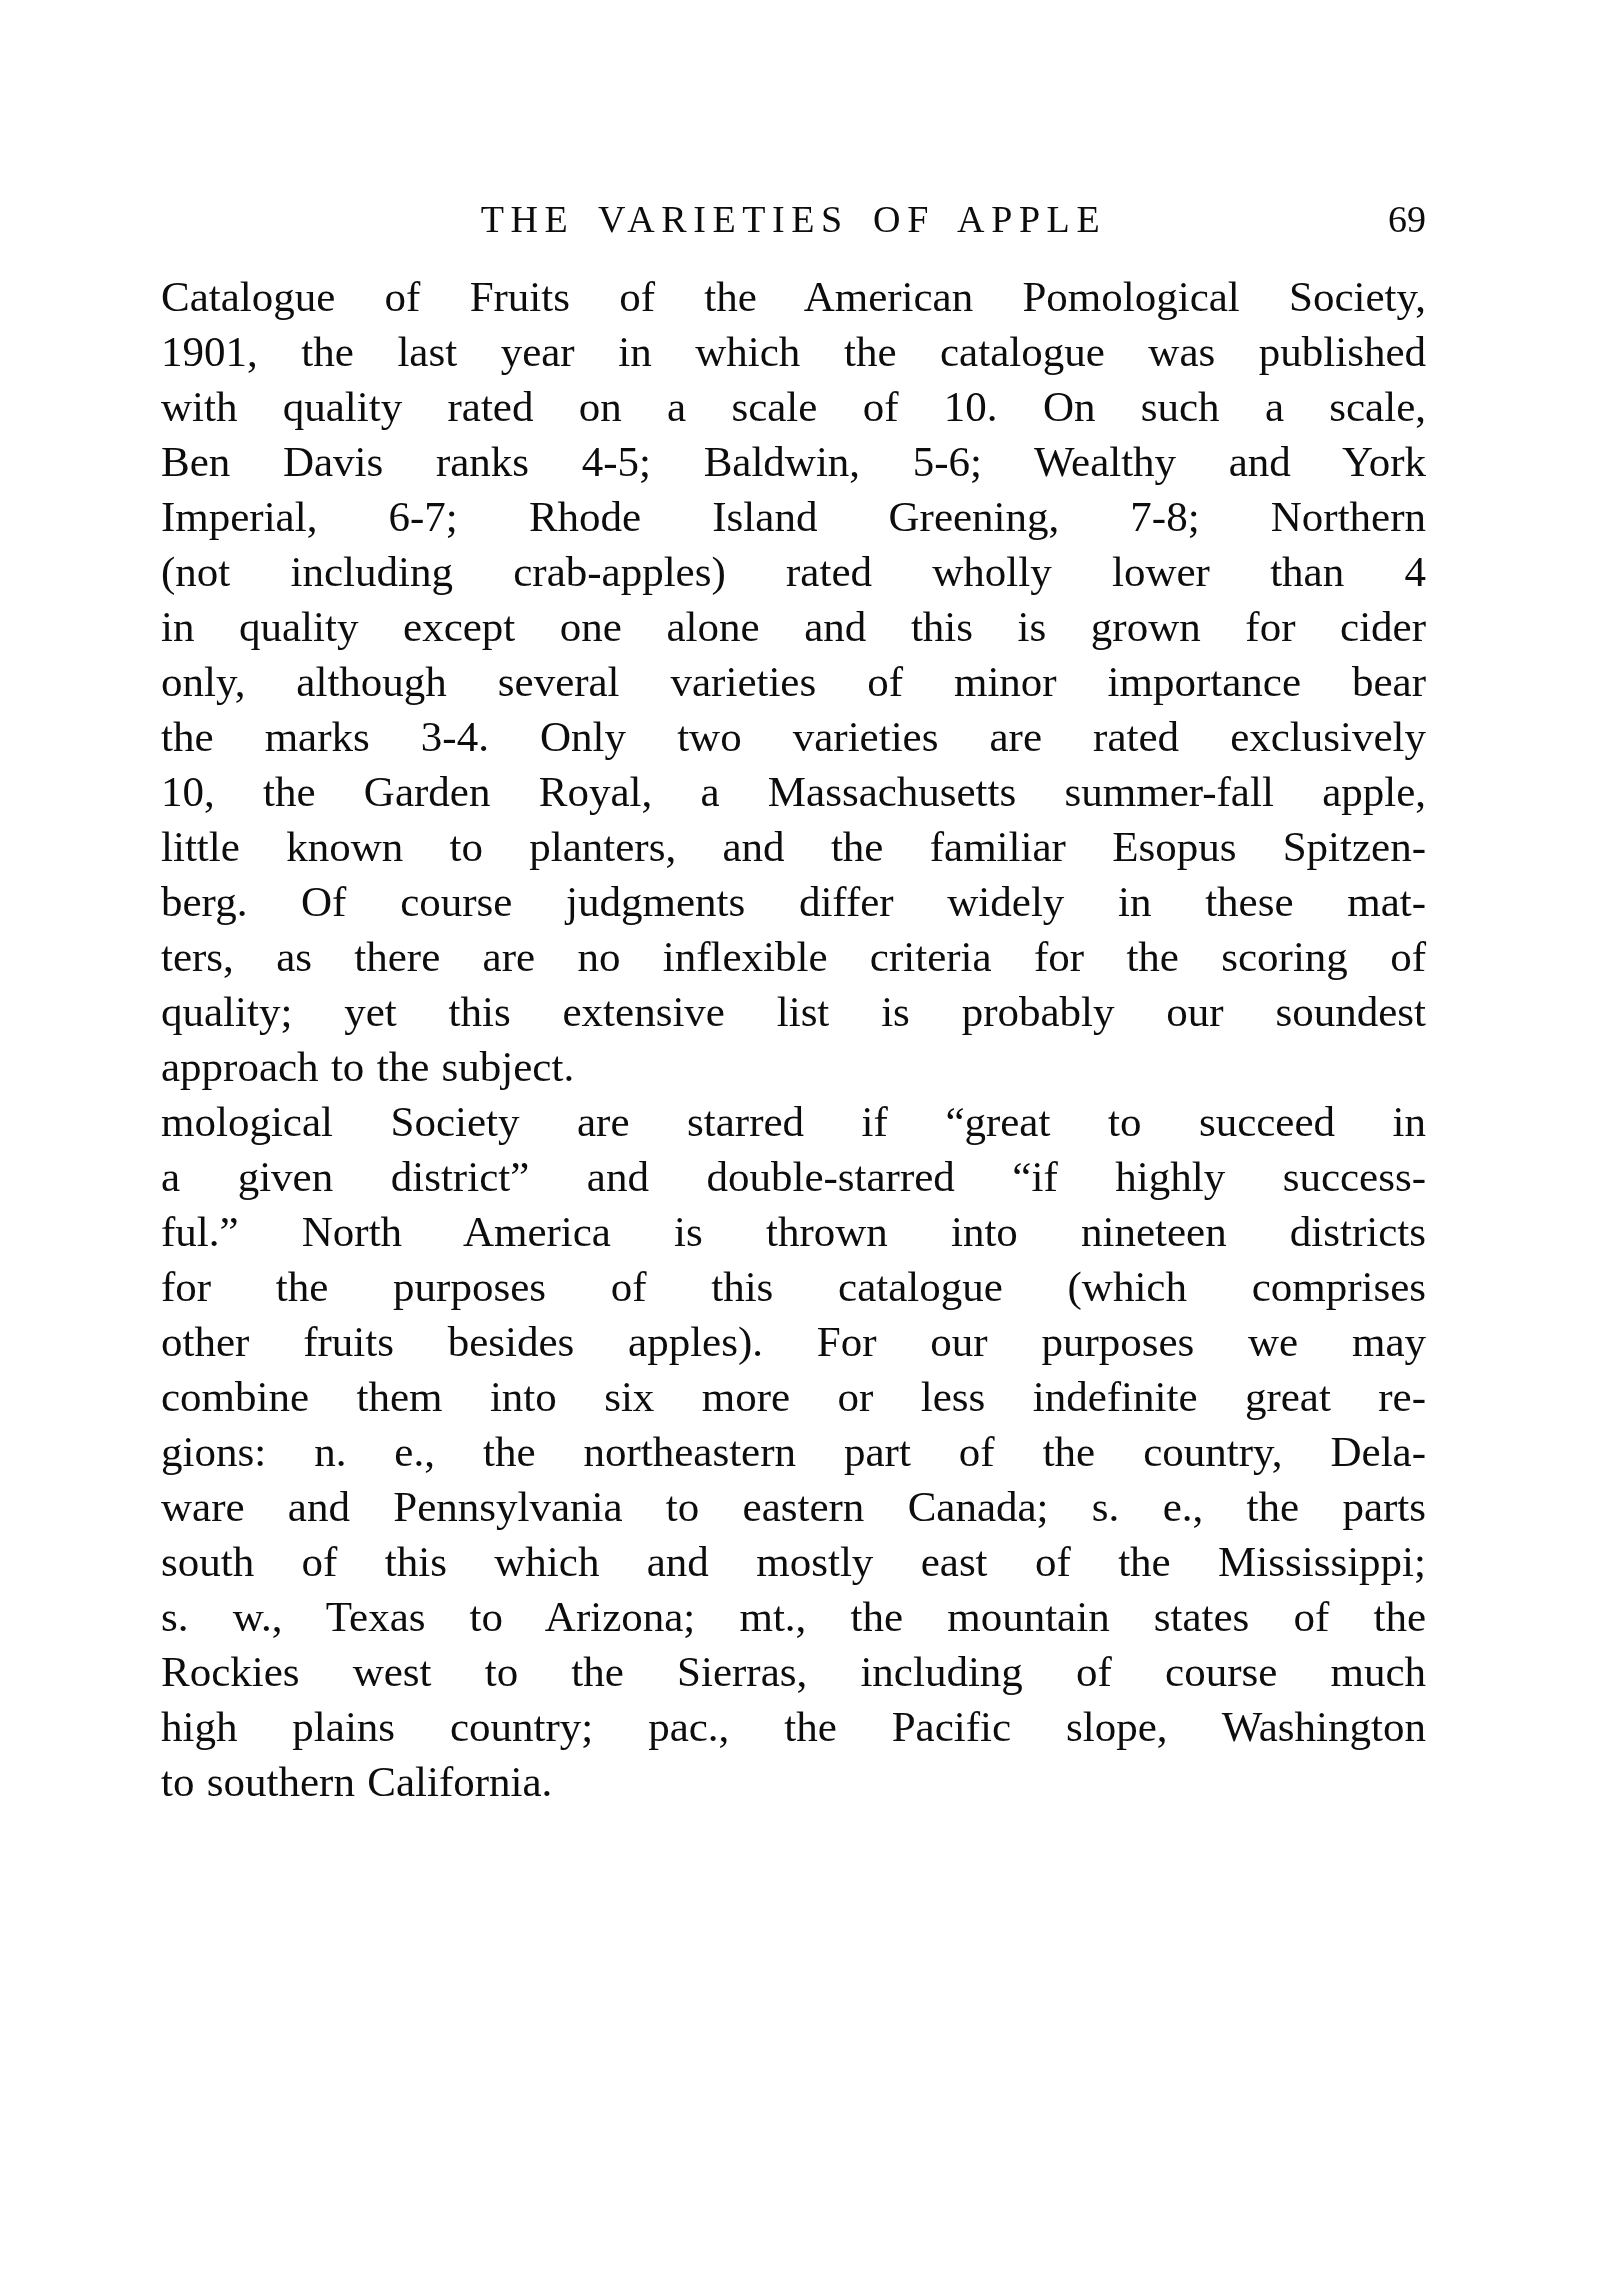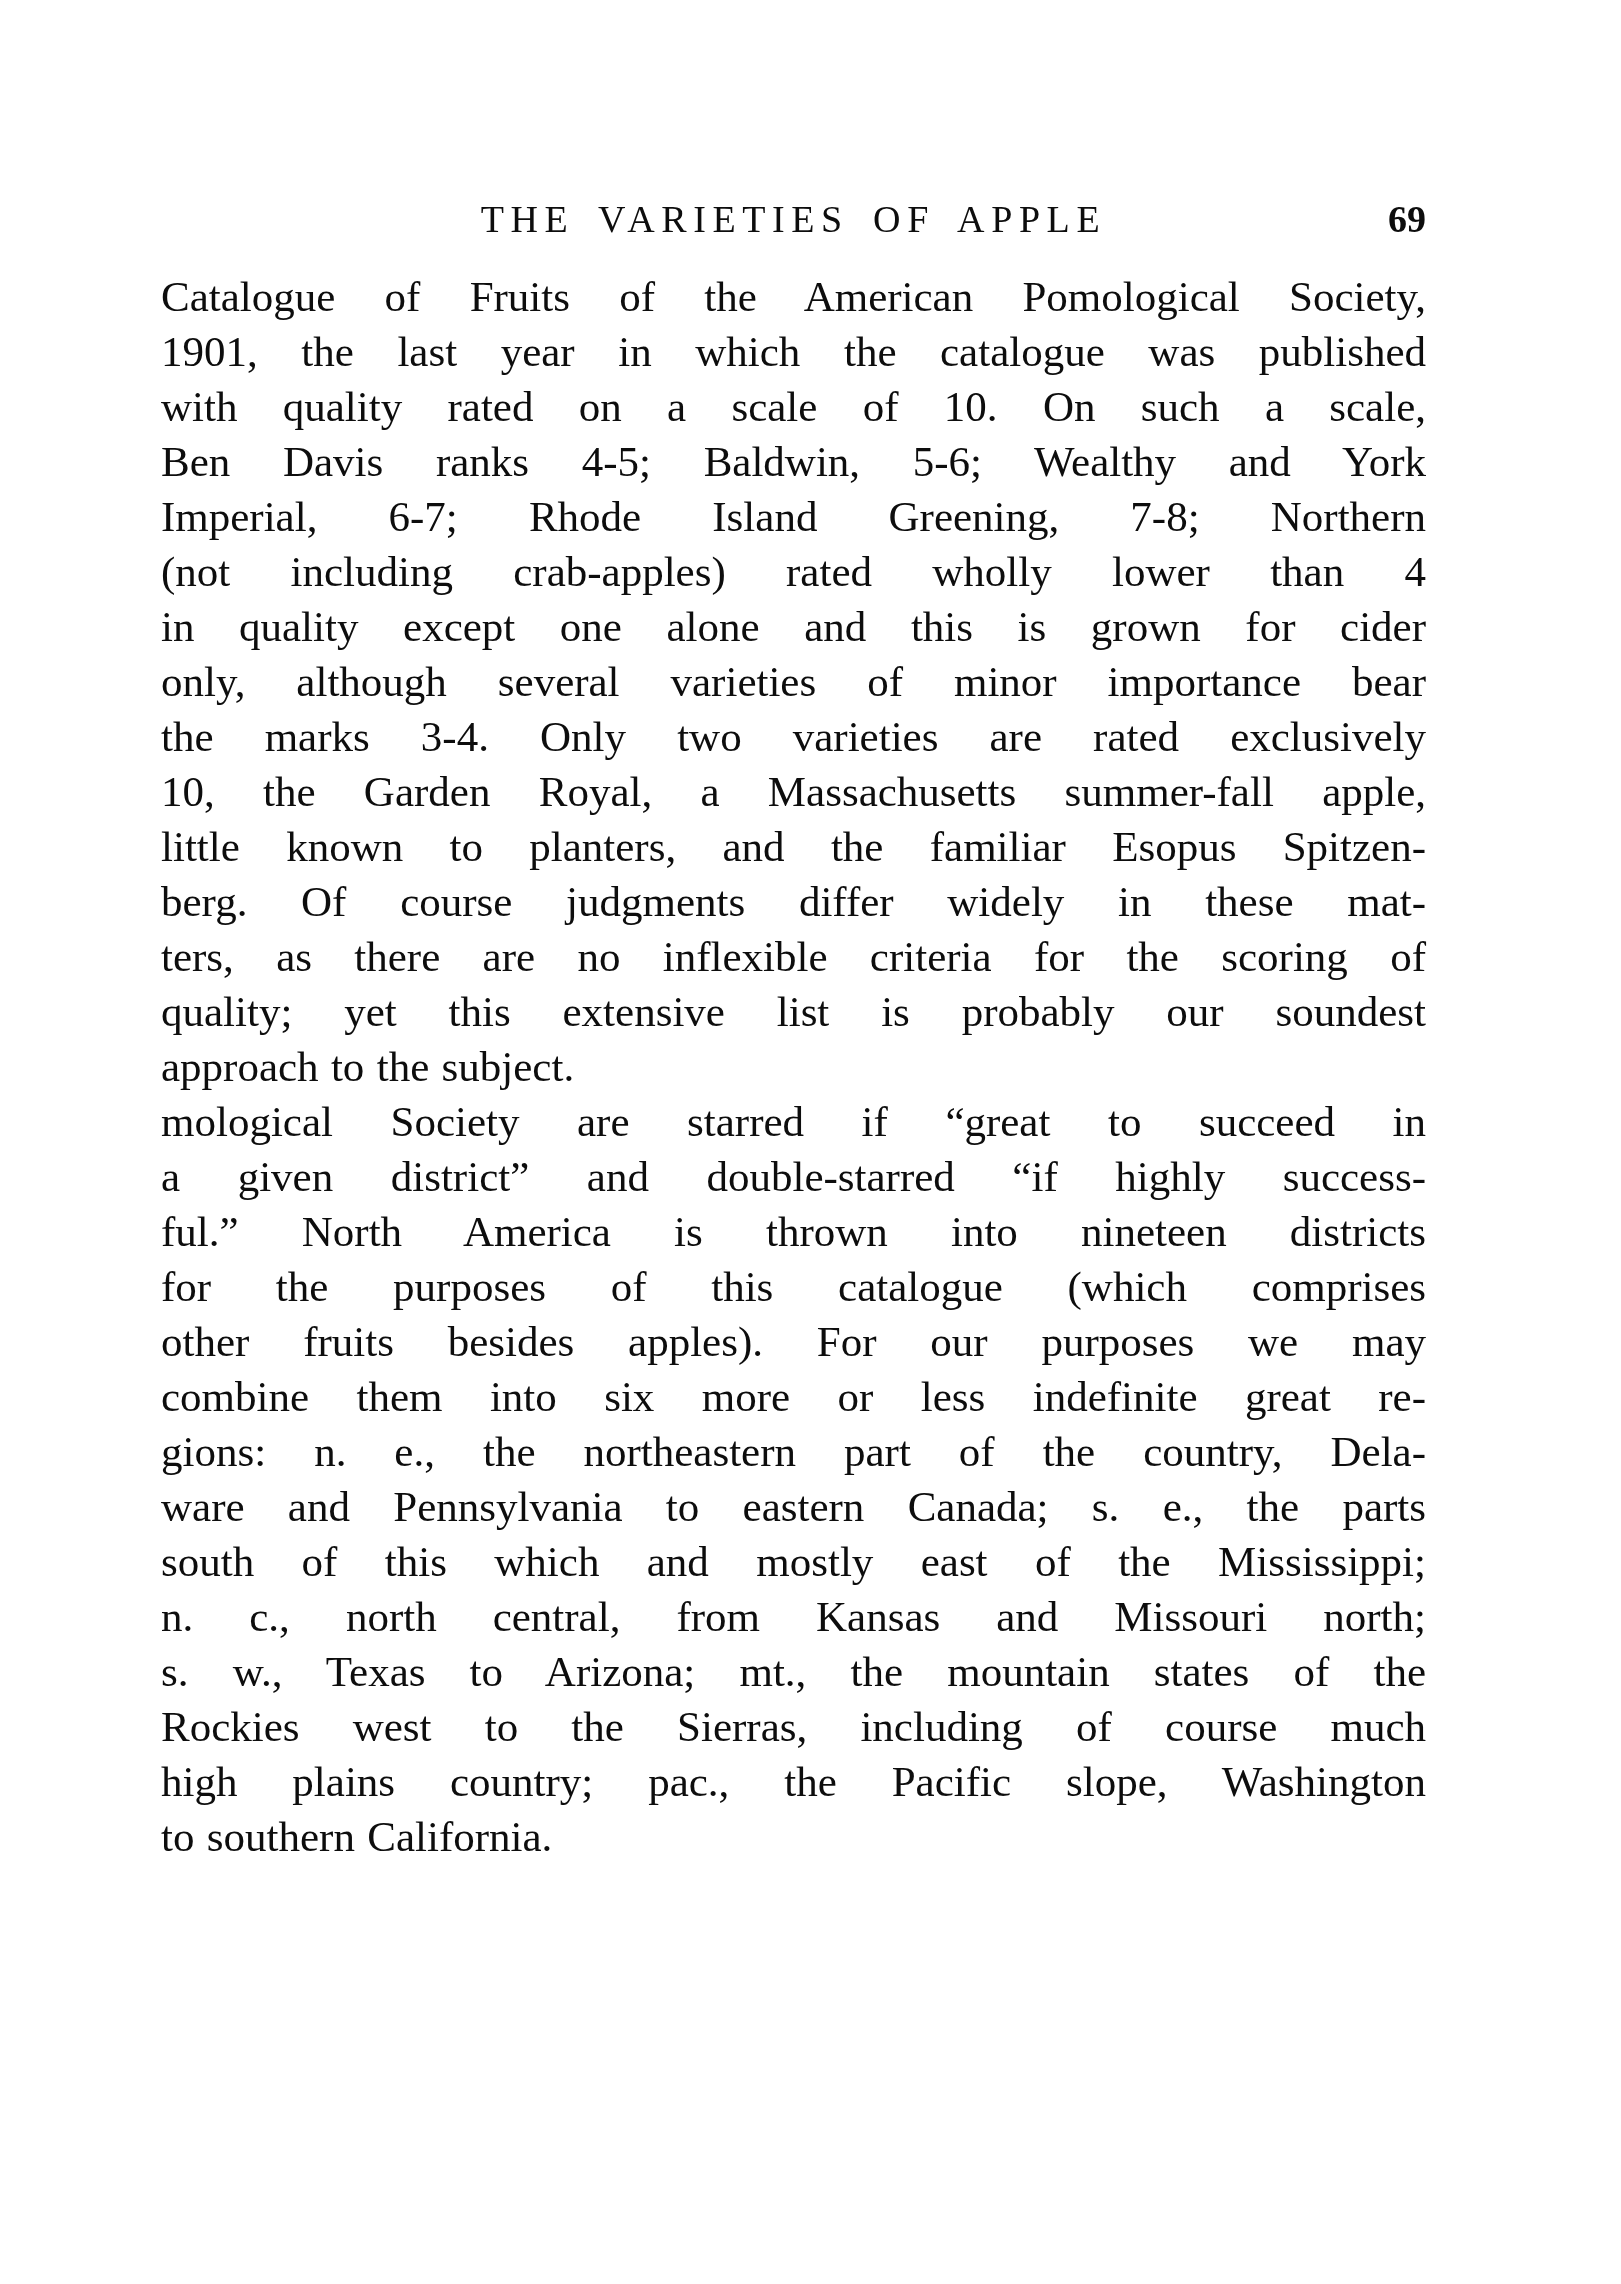--- a/index.html
+++ b/index.html
@@ -33,21 +33,20 @@
     word-spacing: 8.2px;
     white-space: nowrap;
     line-height: 46px;
   }
   .page-number {
     position: absolute;
     right: 0;
     top: 0;
     font-size: 38px;
     line-height: 46px;
-    font-weight: bold;
   }
   .text-body {
     position: absolute;
     left: 161px;
     top: 269px;
     width: 1265px;
   }
   .paragraph {
     margin: 0;
     padding: 0;
@@ -110,21 +109,20 @@
     <div class="paragraph">
       <div class="line">mological Society are starred if “great to succeed in</div>
       <div class="line">a given district” and double-starred “if highly success-</div>
       <div class="line">ful.”  North America is thrown into nineteen districts</div>
       <div class="line">for the purposes of this catalogue (which comprises</div>
       <div class="line">other fruits besides apples).  For our purposes we may</div>
       <div class="line">combine them into six more or less indefinite great re-</div>
       <div class="line">gions: n. e., the northeastern part of the country, Dela-</div>
       <div class="line">ware and Pennsylvania to eastern Canada; s. e., the parts</div>
       <div class="line">south of this which and mostly east of the Mississippi;</div>
-      <div class="line">n. c., north central, from Kansas and Missouri north;</div>
       <div class="line">s. w., Texas to Arizona; mt., the mountain states of the</div>
       <div class="line">Rockies west to the Sierras, including of course much</div>
       <div class="line">high plains country; pac., the Pacific slope, Washington</div>
       <div class="line last">to southern California.</div>
     </div>
 
   </div>
 
   <div class="scan-artifact-tick"></div>
 

